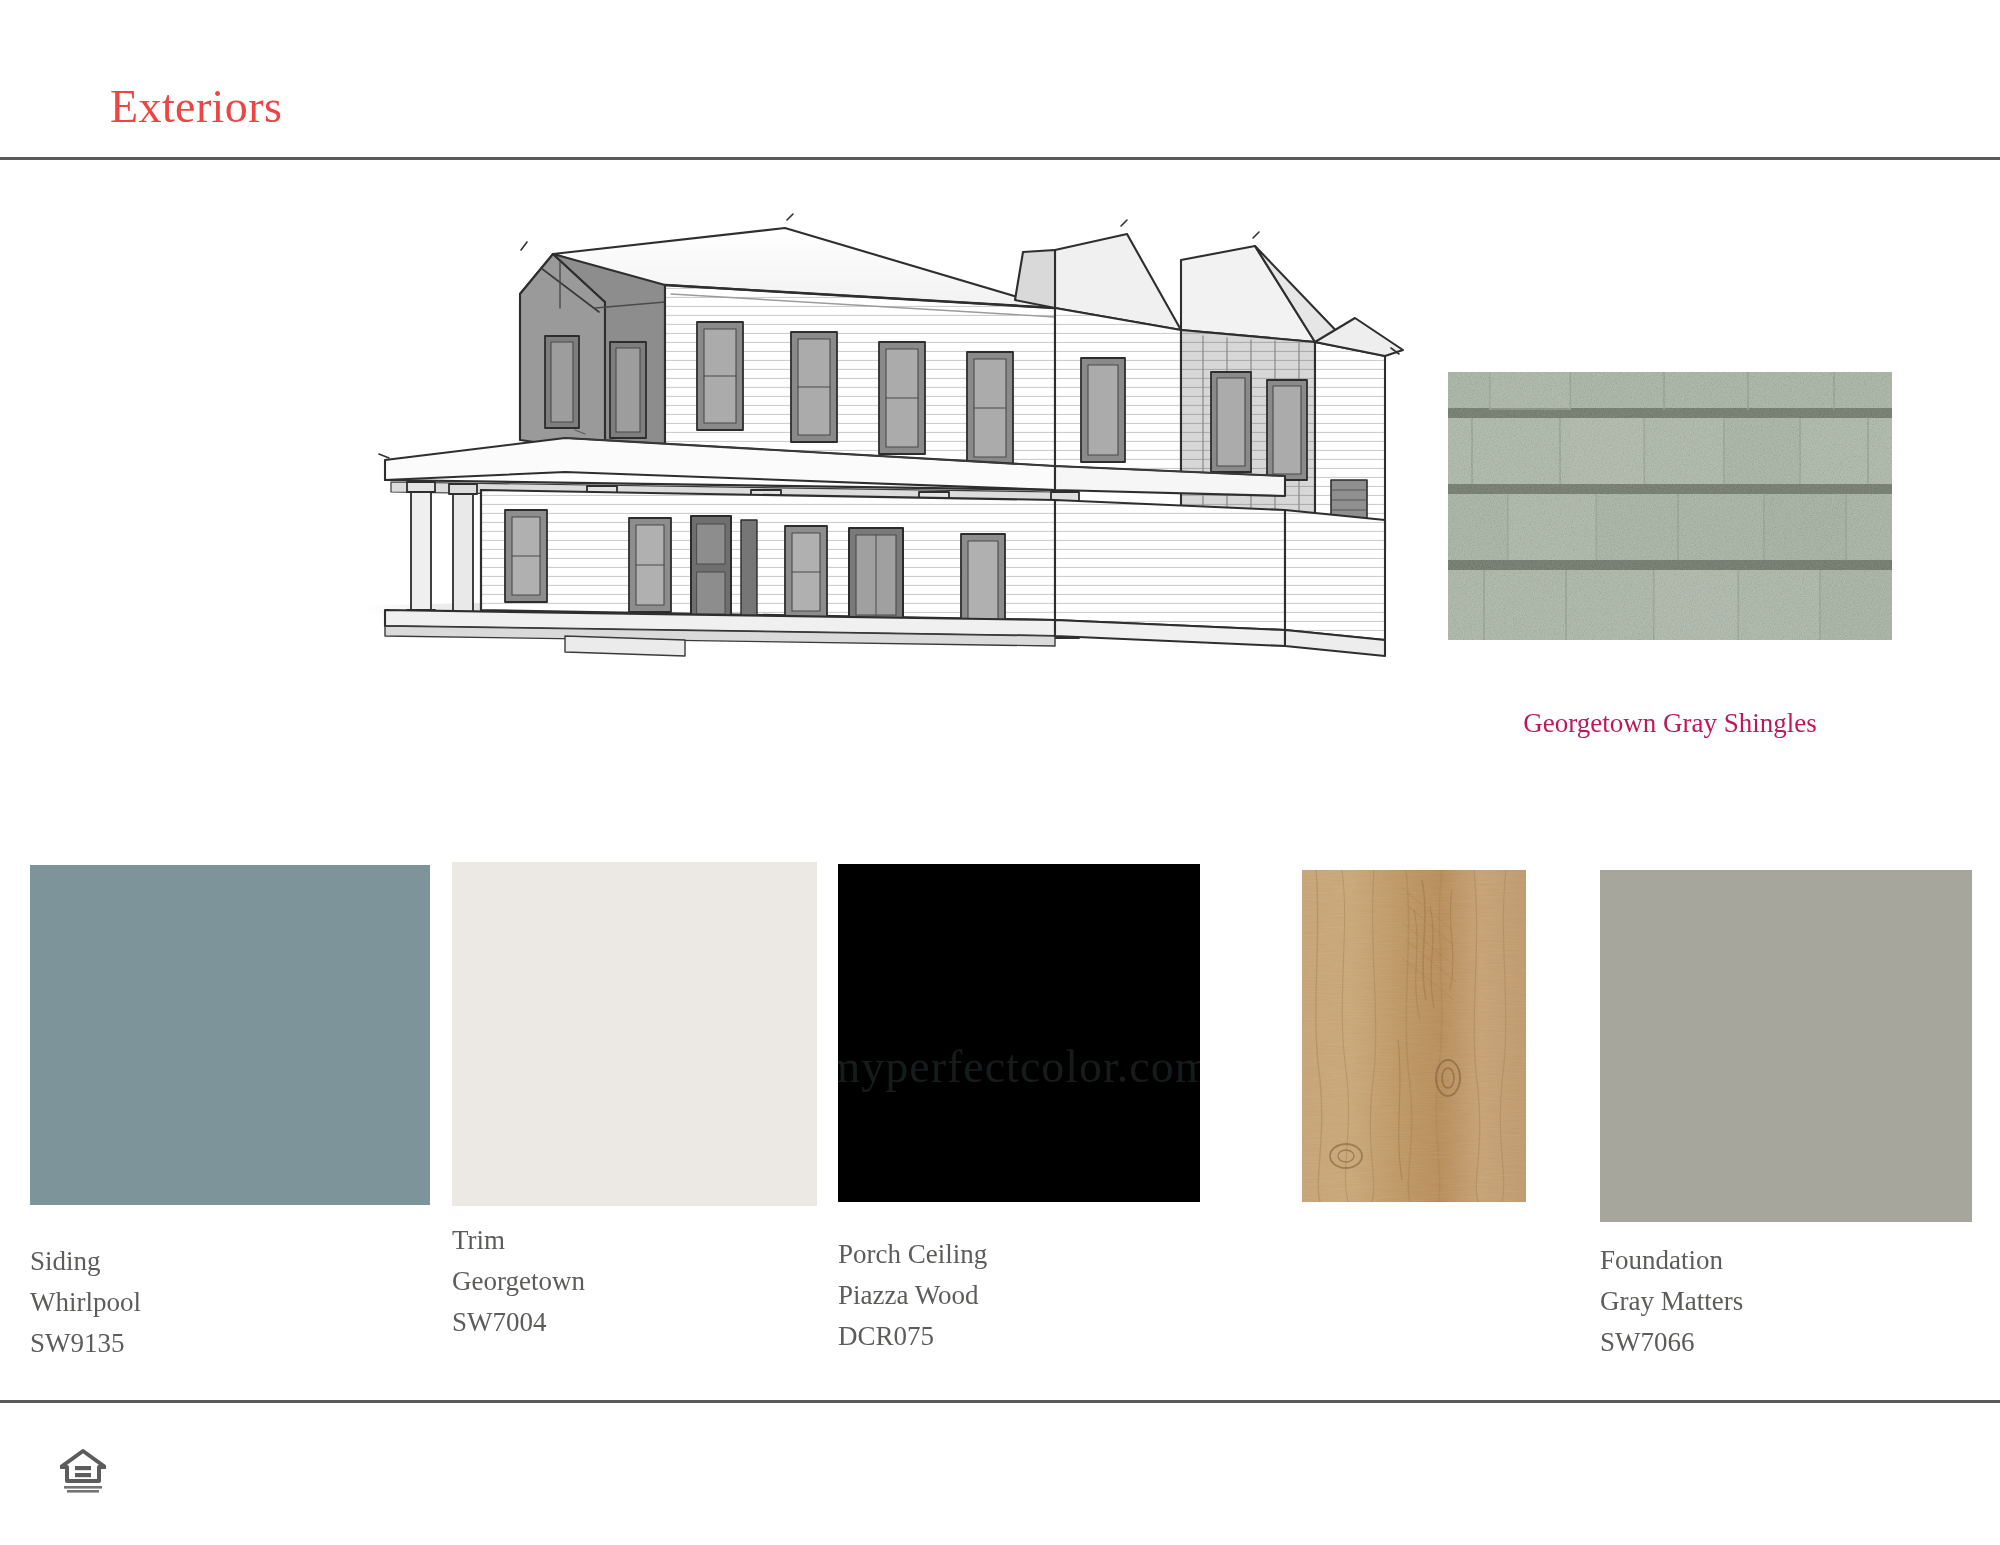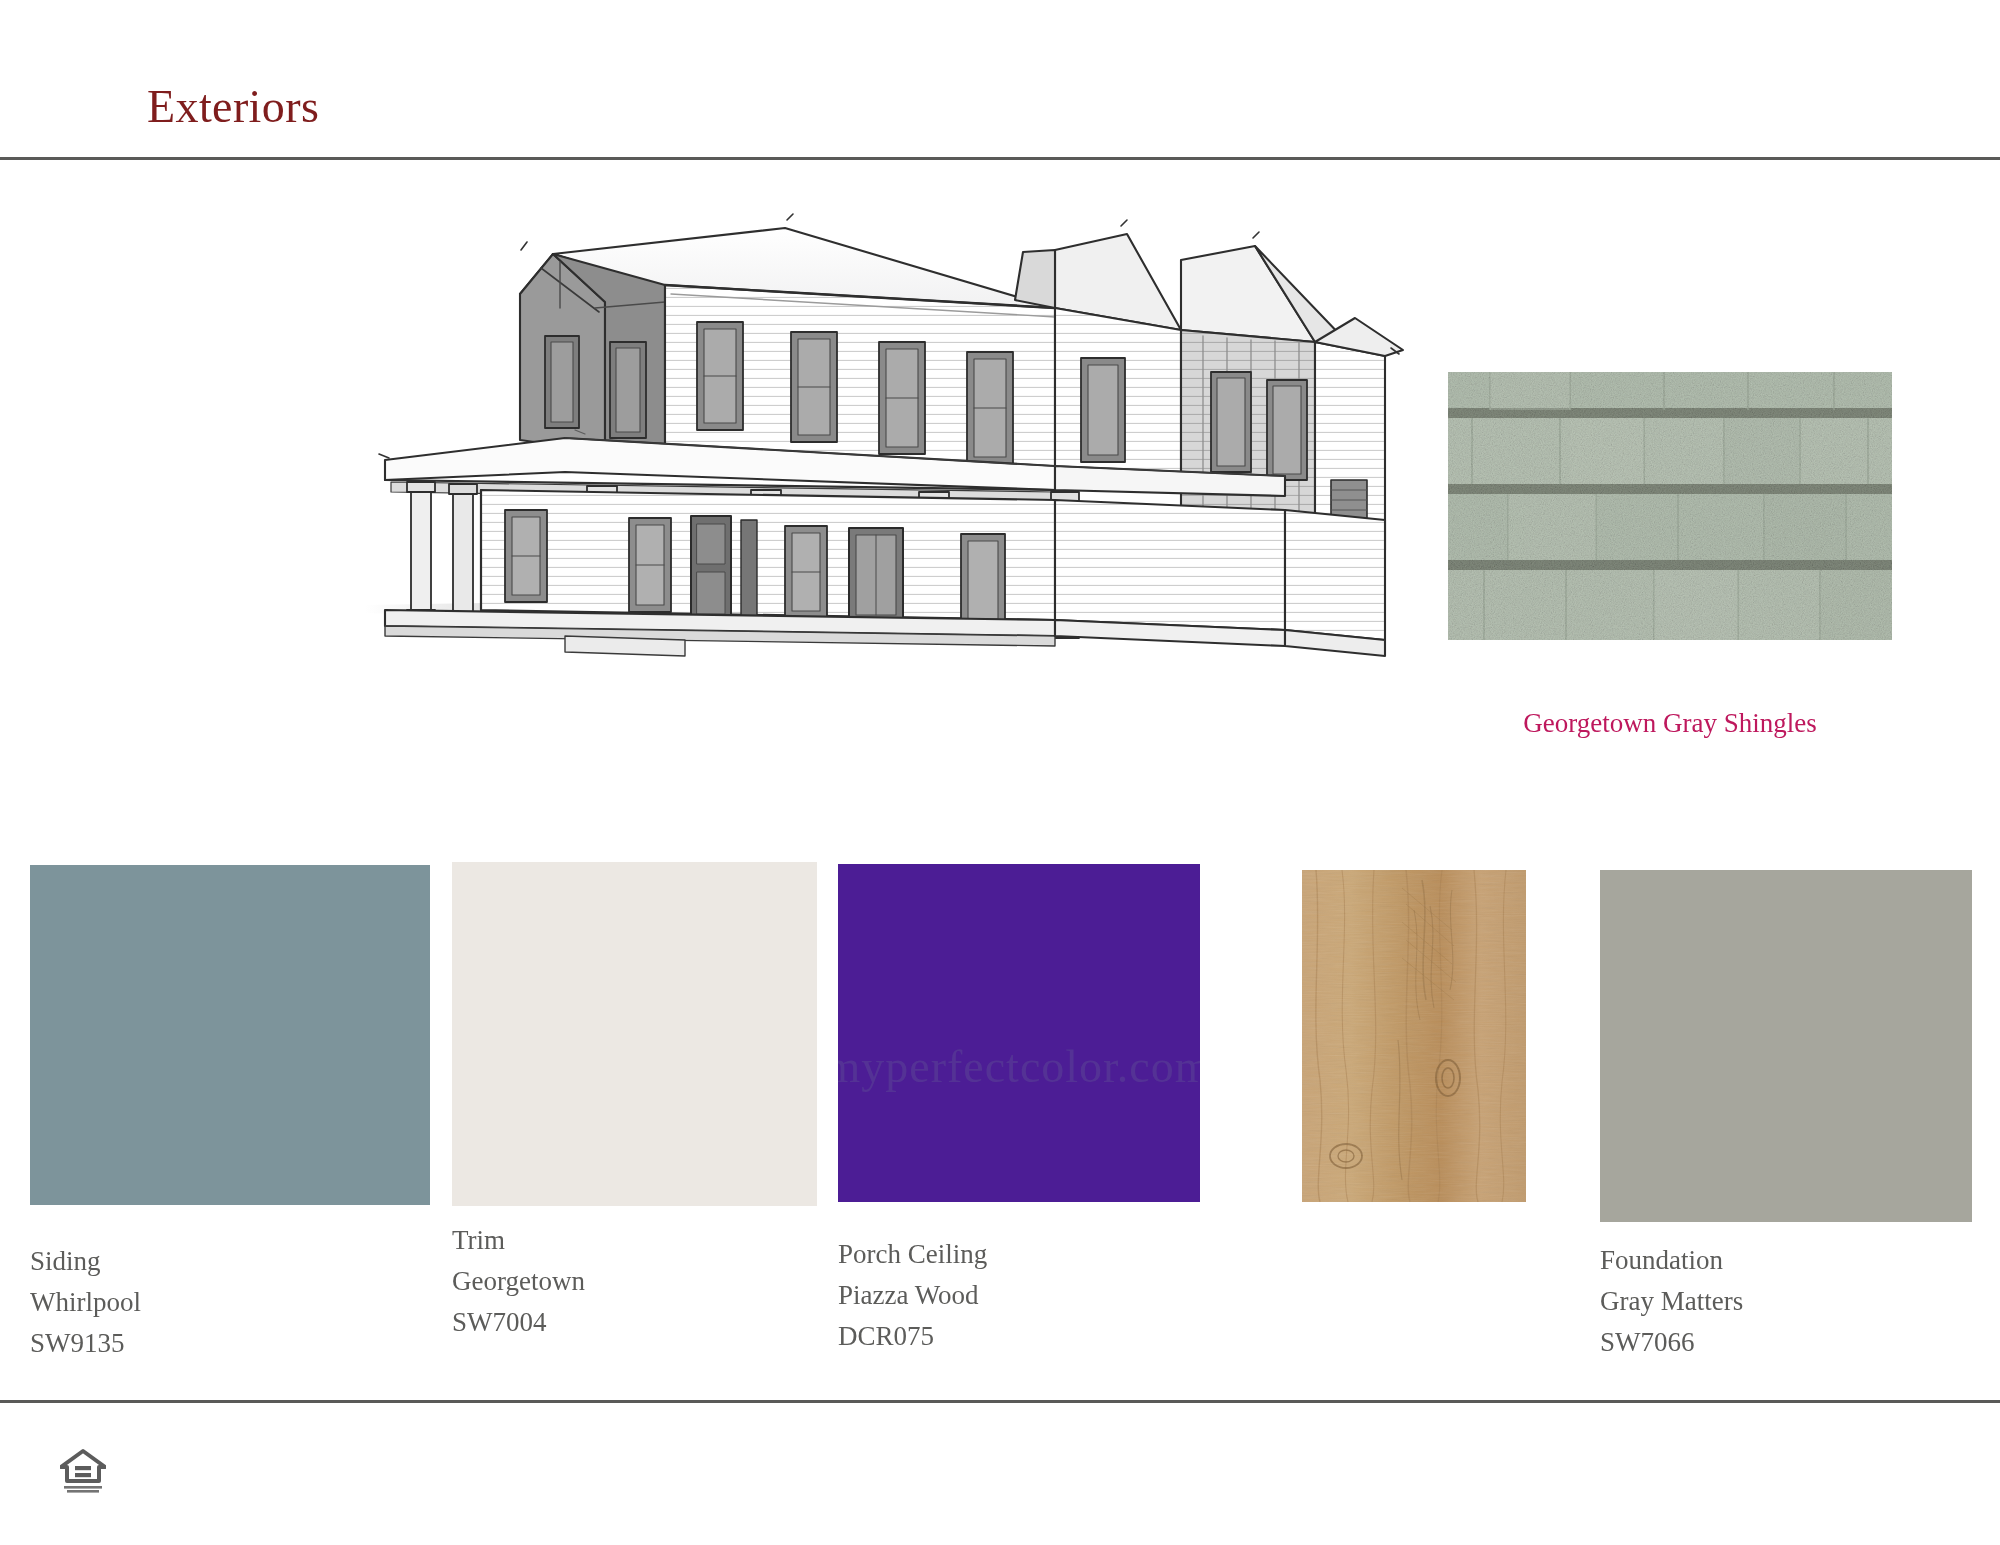--- a/index.html
+++ b/index.html
@@ -14,23 +14,22 @@
   }
   .page{position:relative;width:2000px;height:1545px;}
 
   
   .page-title{
     position:absolute;
     left:110px; top:80px;
     font-size:46px;
     font-weight:400;
     letter-spacing:.4px;
-    color:#7f1d1d;
+    color:#ef4444;
     font-family:"Liberation Serif", serif;
-    margin-left:37px;
   }
   .rule-top{
     position:absolute;
     left:0; top:157px; width:2000px; height:3px;
     background:#5a5a58;
   }
   .rule-bottom{
     position:absolute;
     left:0; top:1400px; width:2000px; height:3px;
     background:#5a5a58;
@@ -387,21 +386,21 @@
   <div class="swatch" id="sw-trim">
     <div class="chip" style="background:#ece8e3"></div>
     <div class="caption">
       <span class="ln">Trim</span>
       <span class="ln">Georgetown</span>
       <span class="ln">SW7004</span>
     </div>
   </div>
 
   <div class="swatch" id="sw-porch">
-    <div class="chip" style="background:#4c1d95">
+    <div class="chip" style="background:#000000">
       <div class="watermark">myperfectcolor.com</div>
     </div>
     <div class="caption">
       <span class="ln">Porch Ceiling</span>
       <span class="ln">Piazza Wood</span>
       <span class="ln">DCR075</span>
     </div>
   </div>
 
   <div class="swatch" id="sw-door">

